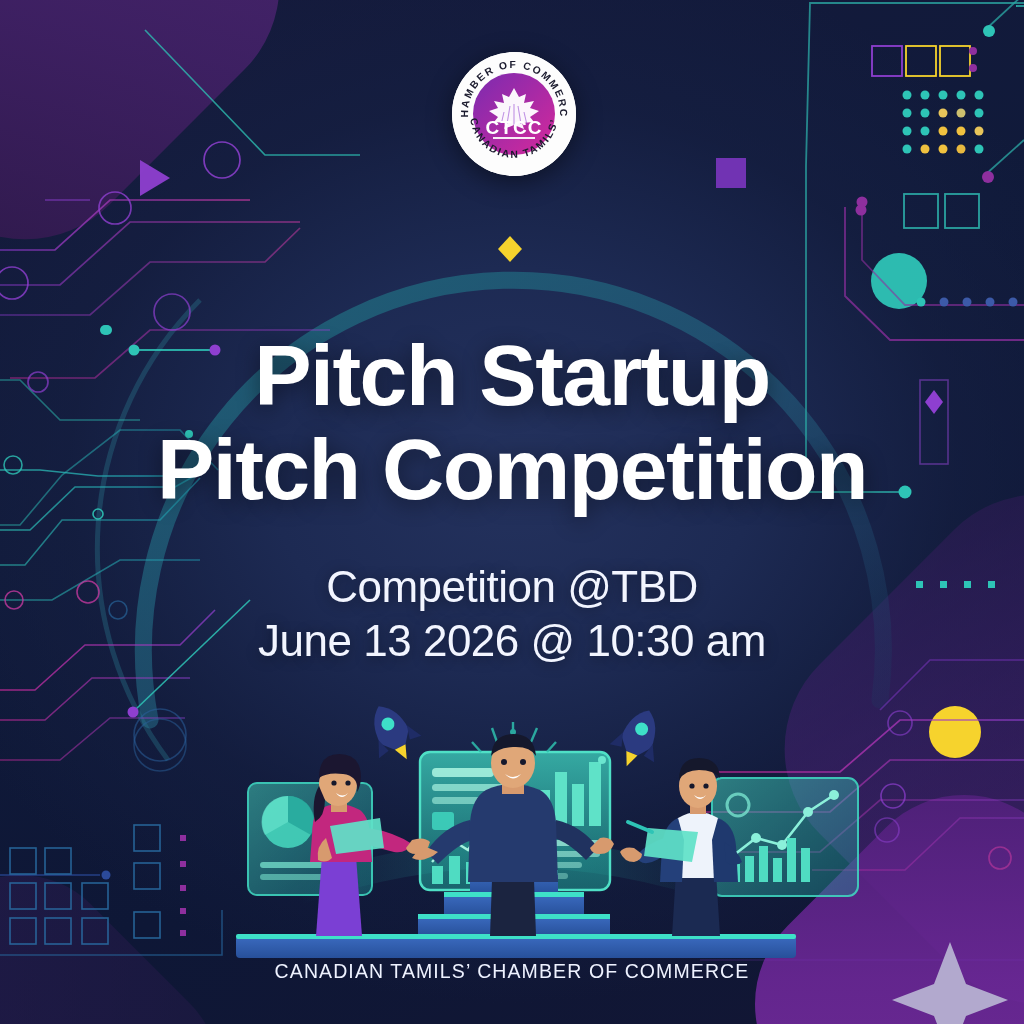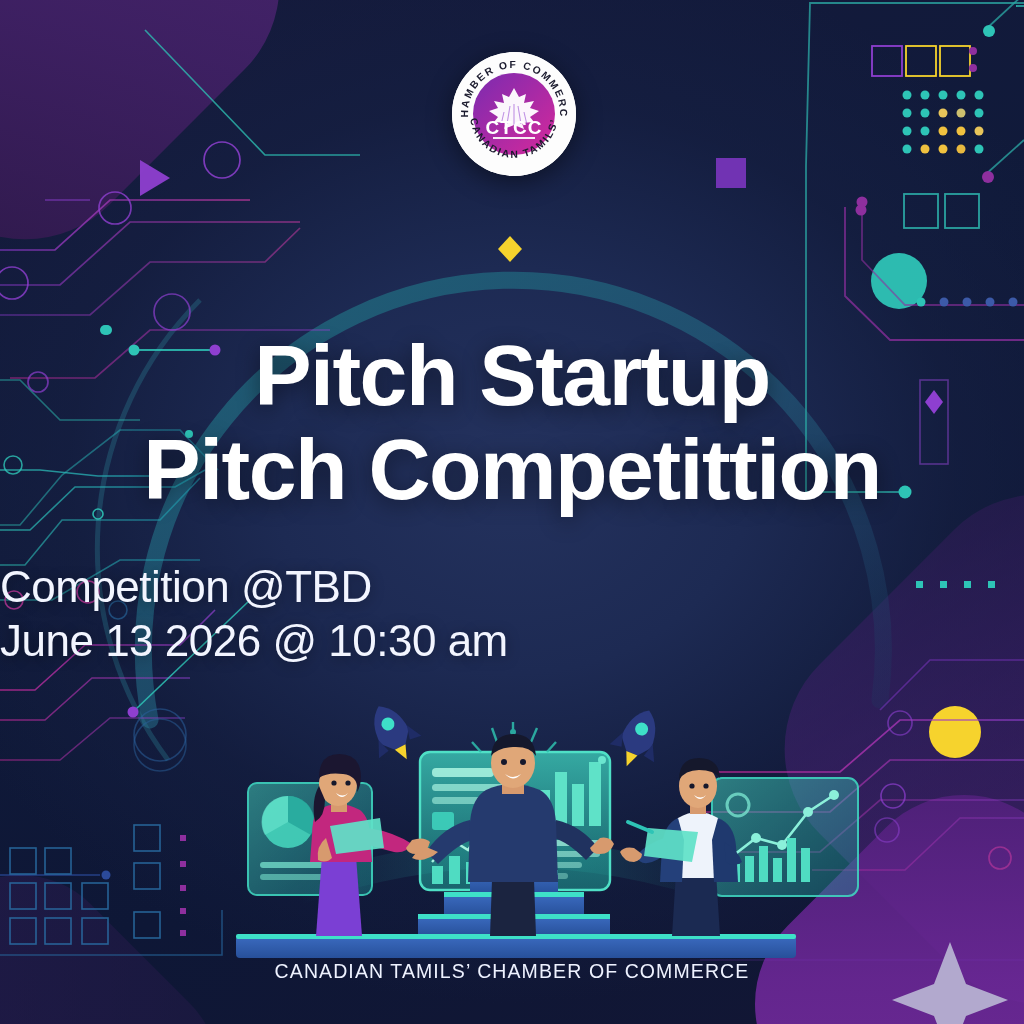--- a/index.html
+++ b/index.html
@@ -40,21 +40,21 @@
   
   .headline{
     position:absolute;left:0;right:0;top:332px;text-align:center;
     color:#ffffff;font-weight:700;font-size:86px;line-height:1.02;
     letter-spacing:-1.5px;
     text-shadow:0 4px 22px rgba(0,0,0,.45);
     white-space:nowrap;
   }
   .headline .l2{display:block;margin-top:6px;}
   .subline{
-    position:absolute;left:0;right:0;top:560px;text-align:left;
+    position:absolute;left:0;right:0;top:560px;text-align:center;
     color:#f2f5ff;font-weight:400;font-size:44px;line-height:1.22;
     letter-spacing:-.5px;text-shadow:0 2px 14px rgba(0,0,0,.4);
   }
   .footer{
     position:absolute;left:0;right:0;top:960px;text-align:center;
     color:#eef2ff;font-size:19.5px;letter-spacing:1.1px;font-weight:400;
   }
 
   
   .badge{
@@ -432,21 +432,21 @@
         <textPath href="#arcTop" startOffset="50%" text-anchor="middle">CHAMBER OF COMMERCE</textPath>
       </text>
       <text font-family="Liberation Sans, sans-serif" font-size="10.3" font-weight="700" fill="#1b1b2e" letter-spacing="1.9">
         <textPath href="#arcBot" startOffset="50%" text-anchor="middle">CANADIAN TAMILS’</textPath>
       </text>
     </svg>
   </div>
 
   <div class="headline">
     <span class="l1">Pitch Startup</span>
-    <span class="l2">Pitch Competittion</span>
+    <span class="l2">Pitch Competition</span>
   </div>
 
   <div class="subline">
     <div>Competition @TBD</div>
     <div>June 13 2026 @ 10:30 am</div>
   </div>
 
   <div class="footer">CANADIAN TAMILS’ CHAMBER OF COMMERCE</div>
 </div>
 

